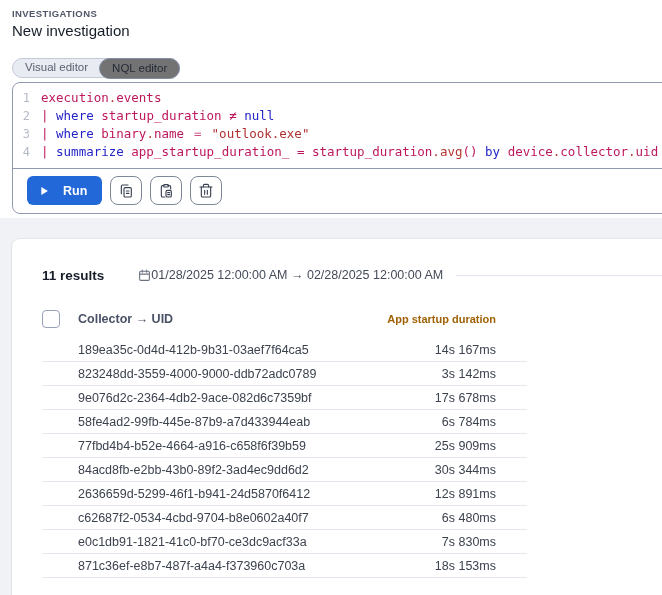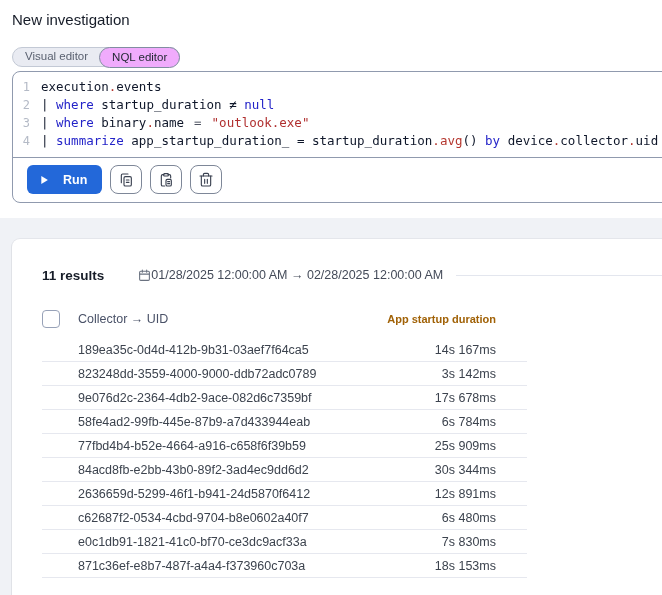--- a/index.html
+++ b/index.html
@@ -27,21 +27,21 @@
     border:1px solid #c3c9d5;
     border-radius:999px;
     height:20px;
   }
   .segment {
     font-size:11.5px; color:#5a6170;
     padding:0 12px; height:20px; line-height:19px;
     border-radius:999px; cursor:pointer; white-space:nowrap;
   }
   .segment.active {
-    background:#f0abfc;
+    background:#737373;
     border:1px solid #828da1;
     color:#242a36;
     margin:-1px; height:21px; line-height:19px;
   }
 
   
   .editor-panel {
     margin:4px 0 0 12px;
     width:680px;               
     border:1px solid #909aae;
@@ -53,21 +53,21 @@
     font-family:"DejaVu Sans Mono","Liberation Mono",monospace;
     font-size:12.5px;
     cursor:text;
   }
   .code-line { display:flex; line-height:18px; }
   .line-num {
     width:28px; flex:0 0 28px; text-align:right; padding-right:11px;
     color:#b4bac6; user-select:none; font-size:12px;
   }
   .code-text { white-space:pre; color:#16181d; }
-  .tok-plain { color:#0f172a; }
+  .tok-plain { color:#be185d; }
   .tok-kw { color:var(--keyword,#2323c8); }
   .tok-str { color:var(--string,#b02f2f); }
   .tok-accent { color:var(--accent-red,#b5372f); }
 
   .editor-toolbar {
     border-top:1px solid #909aae;
     padding:7px 14px 8px 14px;
     display:flex; align-items:center; gap:8px;
   }
   .run-btn {
@@ -111,36 +111,37 @@
   .header-divider { flex:1; height:1px; background:#e3e6ee; margin-left:13px; }
 
   
   .results-table { margin-top:26px; width:485px; }
   .thead { display:flex; align-items:center; height:20px; margin-bottom:9px; }
   .checkbox {
     width:18px; height:18px; flex:0 0 18px;
     border:1.5px solid #98a2b8; border-radius:4px; background:#fff;
     cursor:pointer;
   }
-  .col-uid { margin-left:18px; font-size:12.5px; font-weight:400; color:#4a5268; }
+  .col-uid { margin-left:18px; font-size:12.5px; font-weight:700; color:#4a5268; }
   .col-dur { flex:1; text-align:right; padding-right:31px; font-size:11px; font-weight:700; color:#a16207; }
   .trow {
     display:flex; align-items:center; height:24px;
     border-bottom:1px solid #e6e8ef; cursor:pointer;gap:20px;
   }
   .cell-uid { padding-left:36px; font-size:12.5px; color:#3c434e; }
   .cell-dur { flex:1; text-align:right; padding-right:31px; font-size:12.5px; color:#3c434e; }
 </style>
 </head>
 <body>
 
 
 
 
 <div class="top">
+  <div class="eyebrow">INVESTIGATIONS</div>
   <div class="page-title">New investigation</div>
 </div>
 
 
 <div class="segmented">
   <div class="segment">Visual editor</div>
   <div class="segment active">NQL editor</div>
 </div>
 
 

